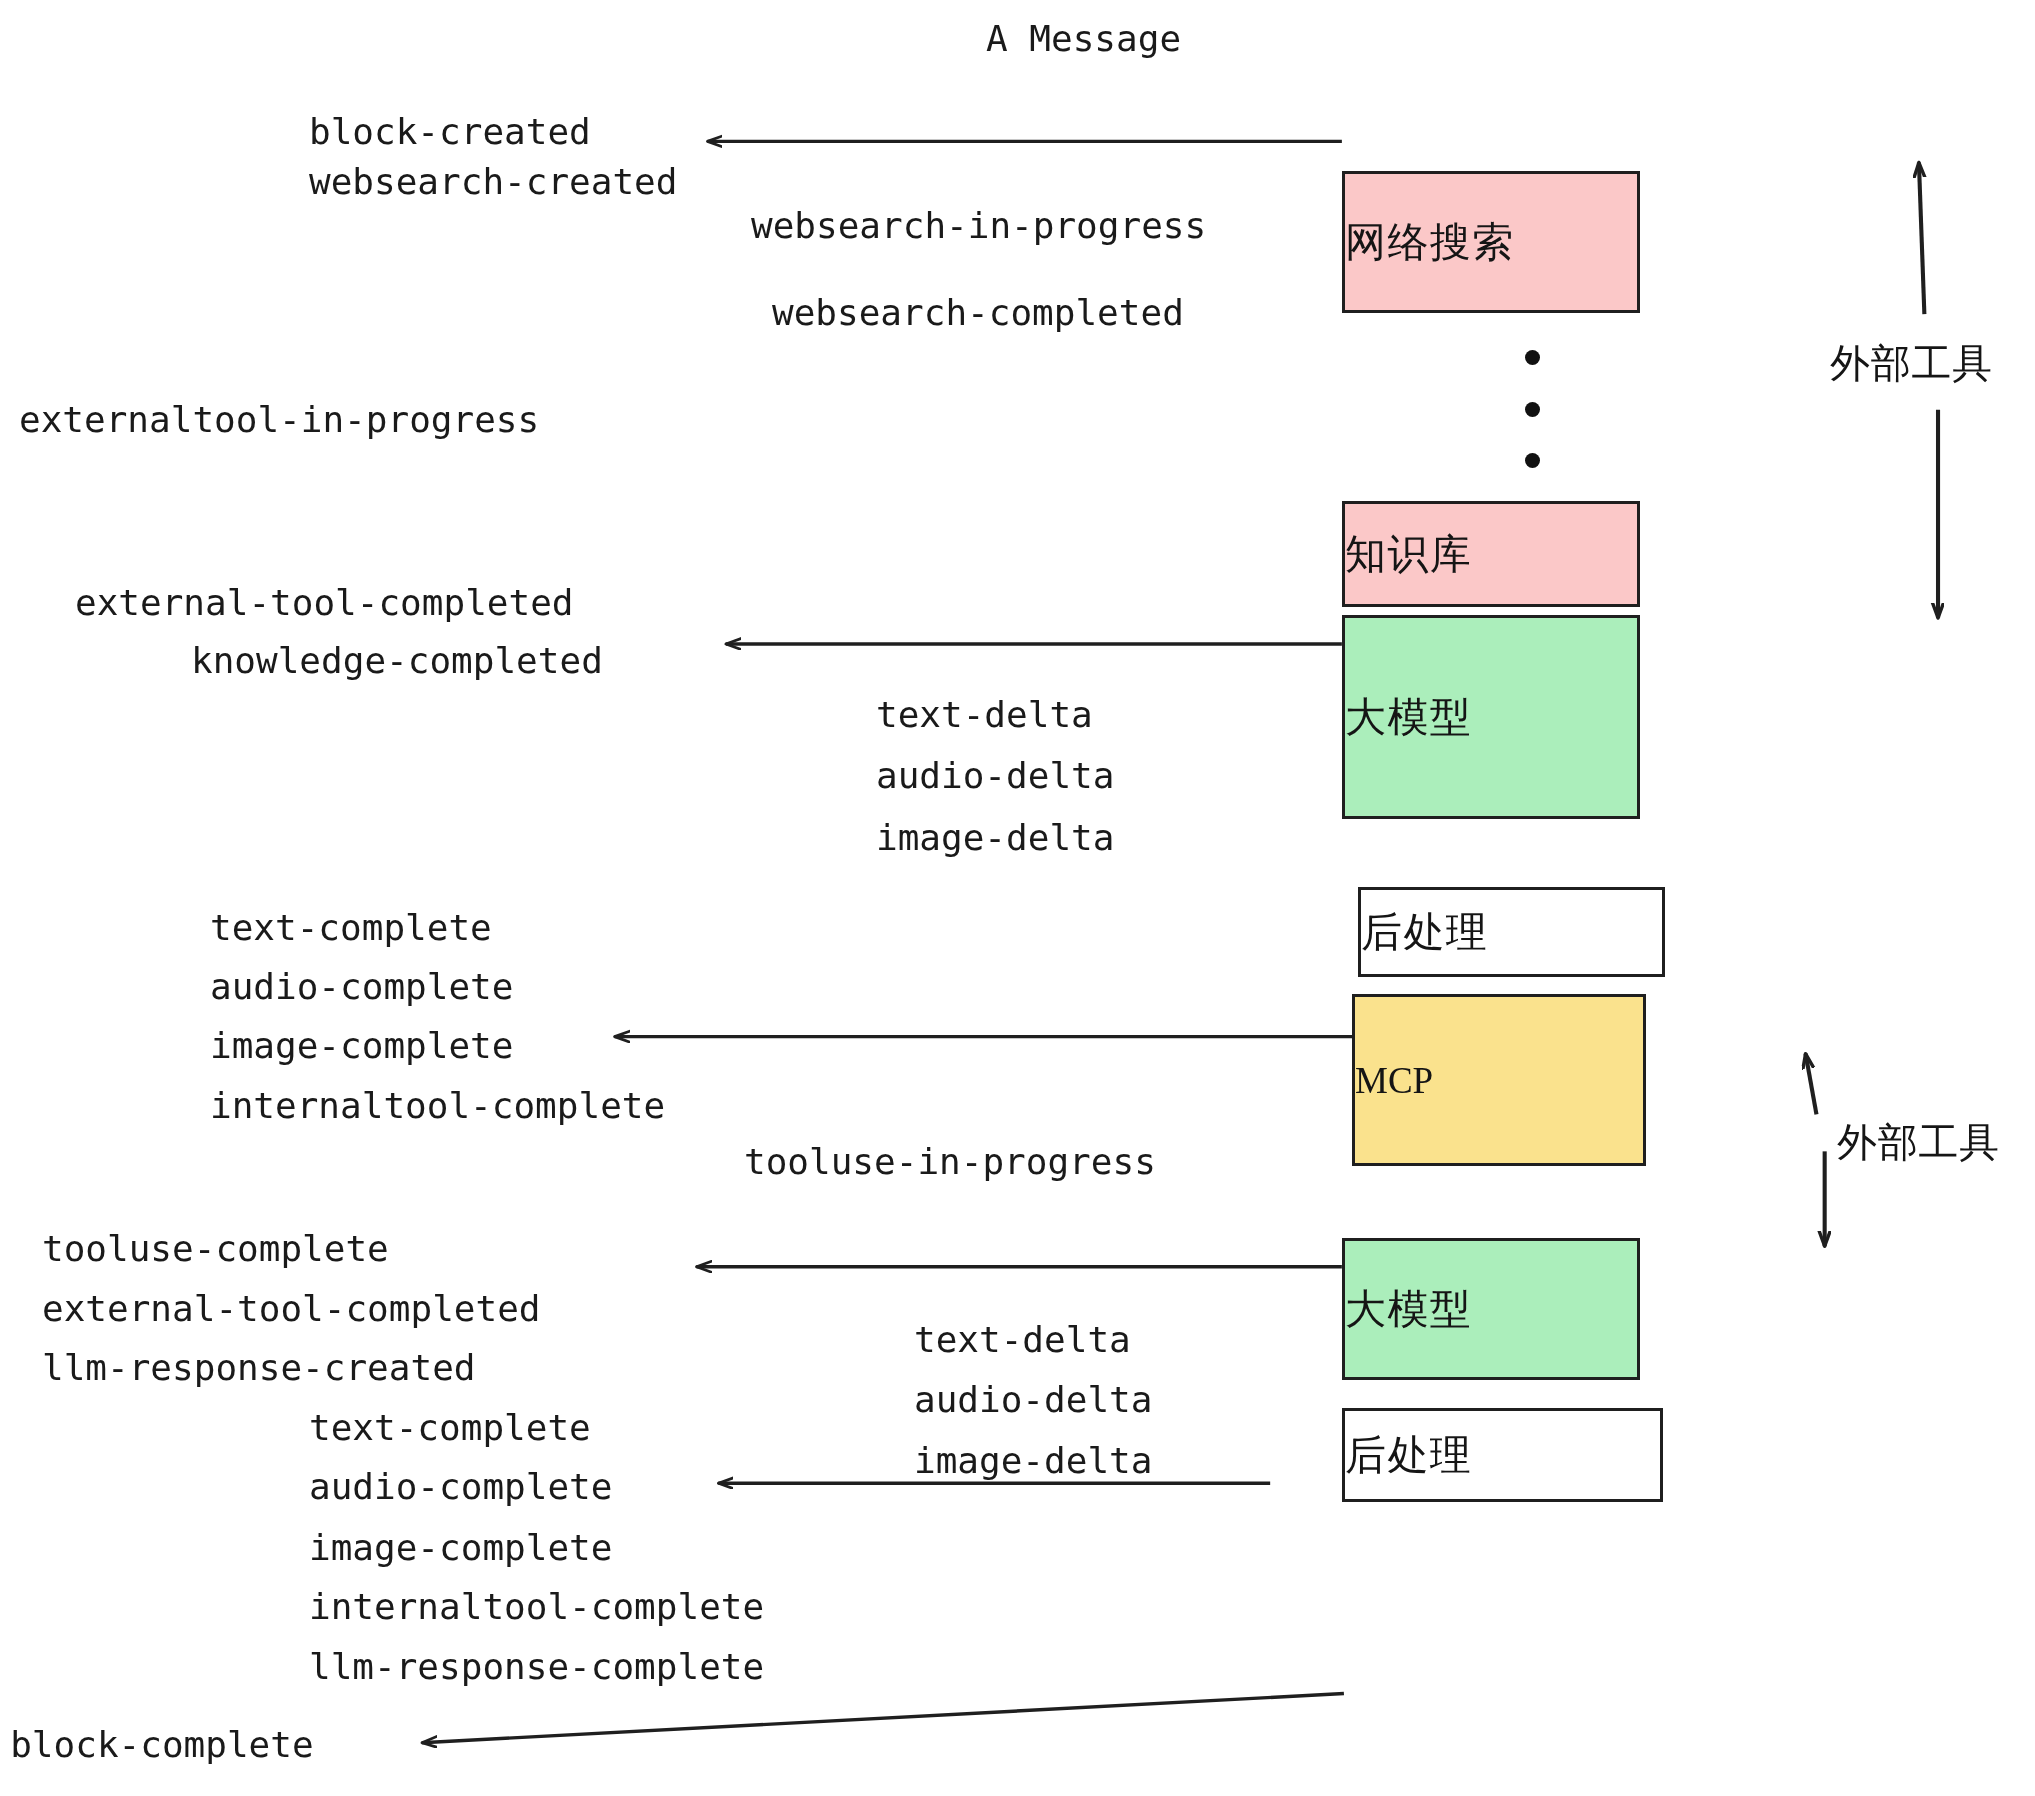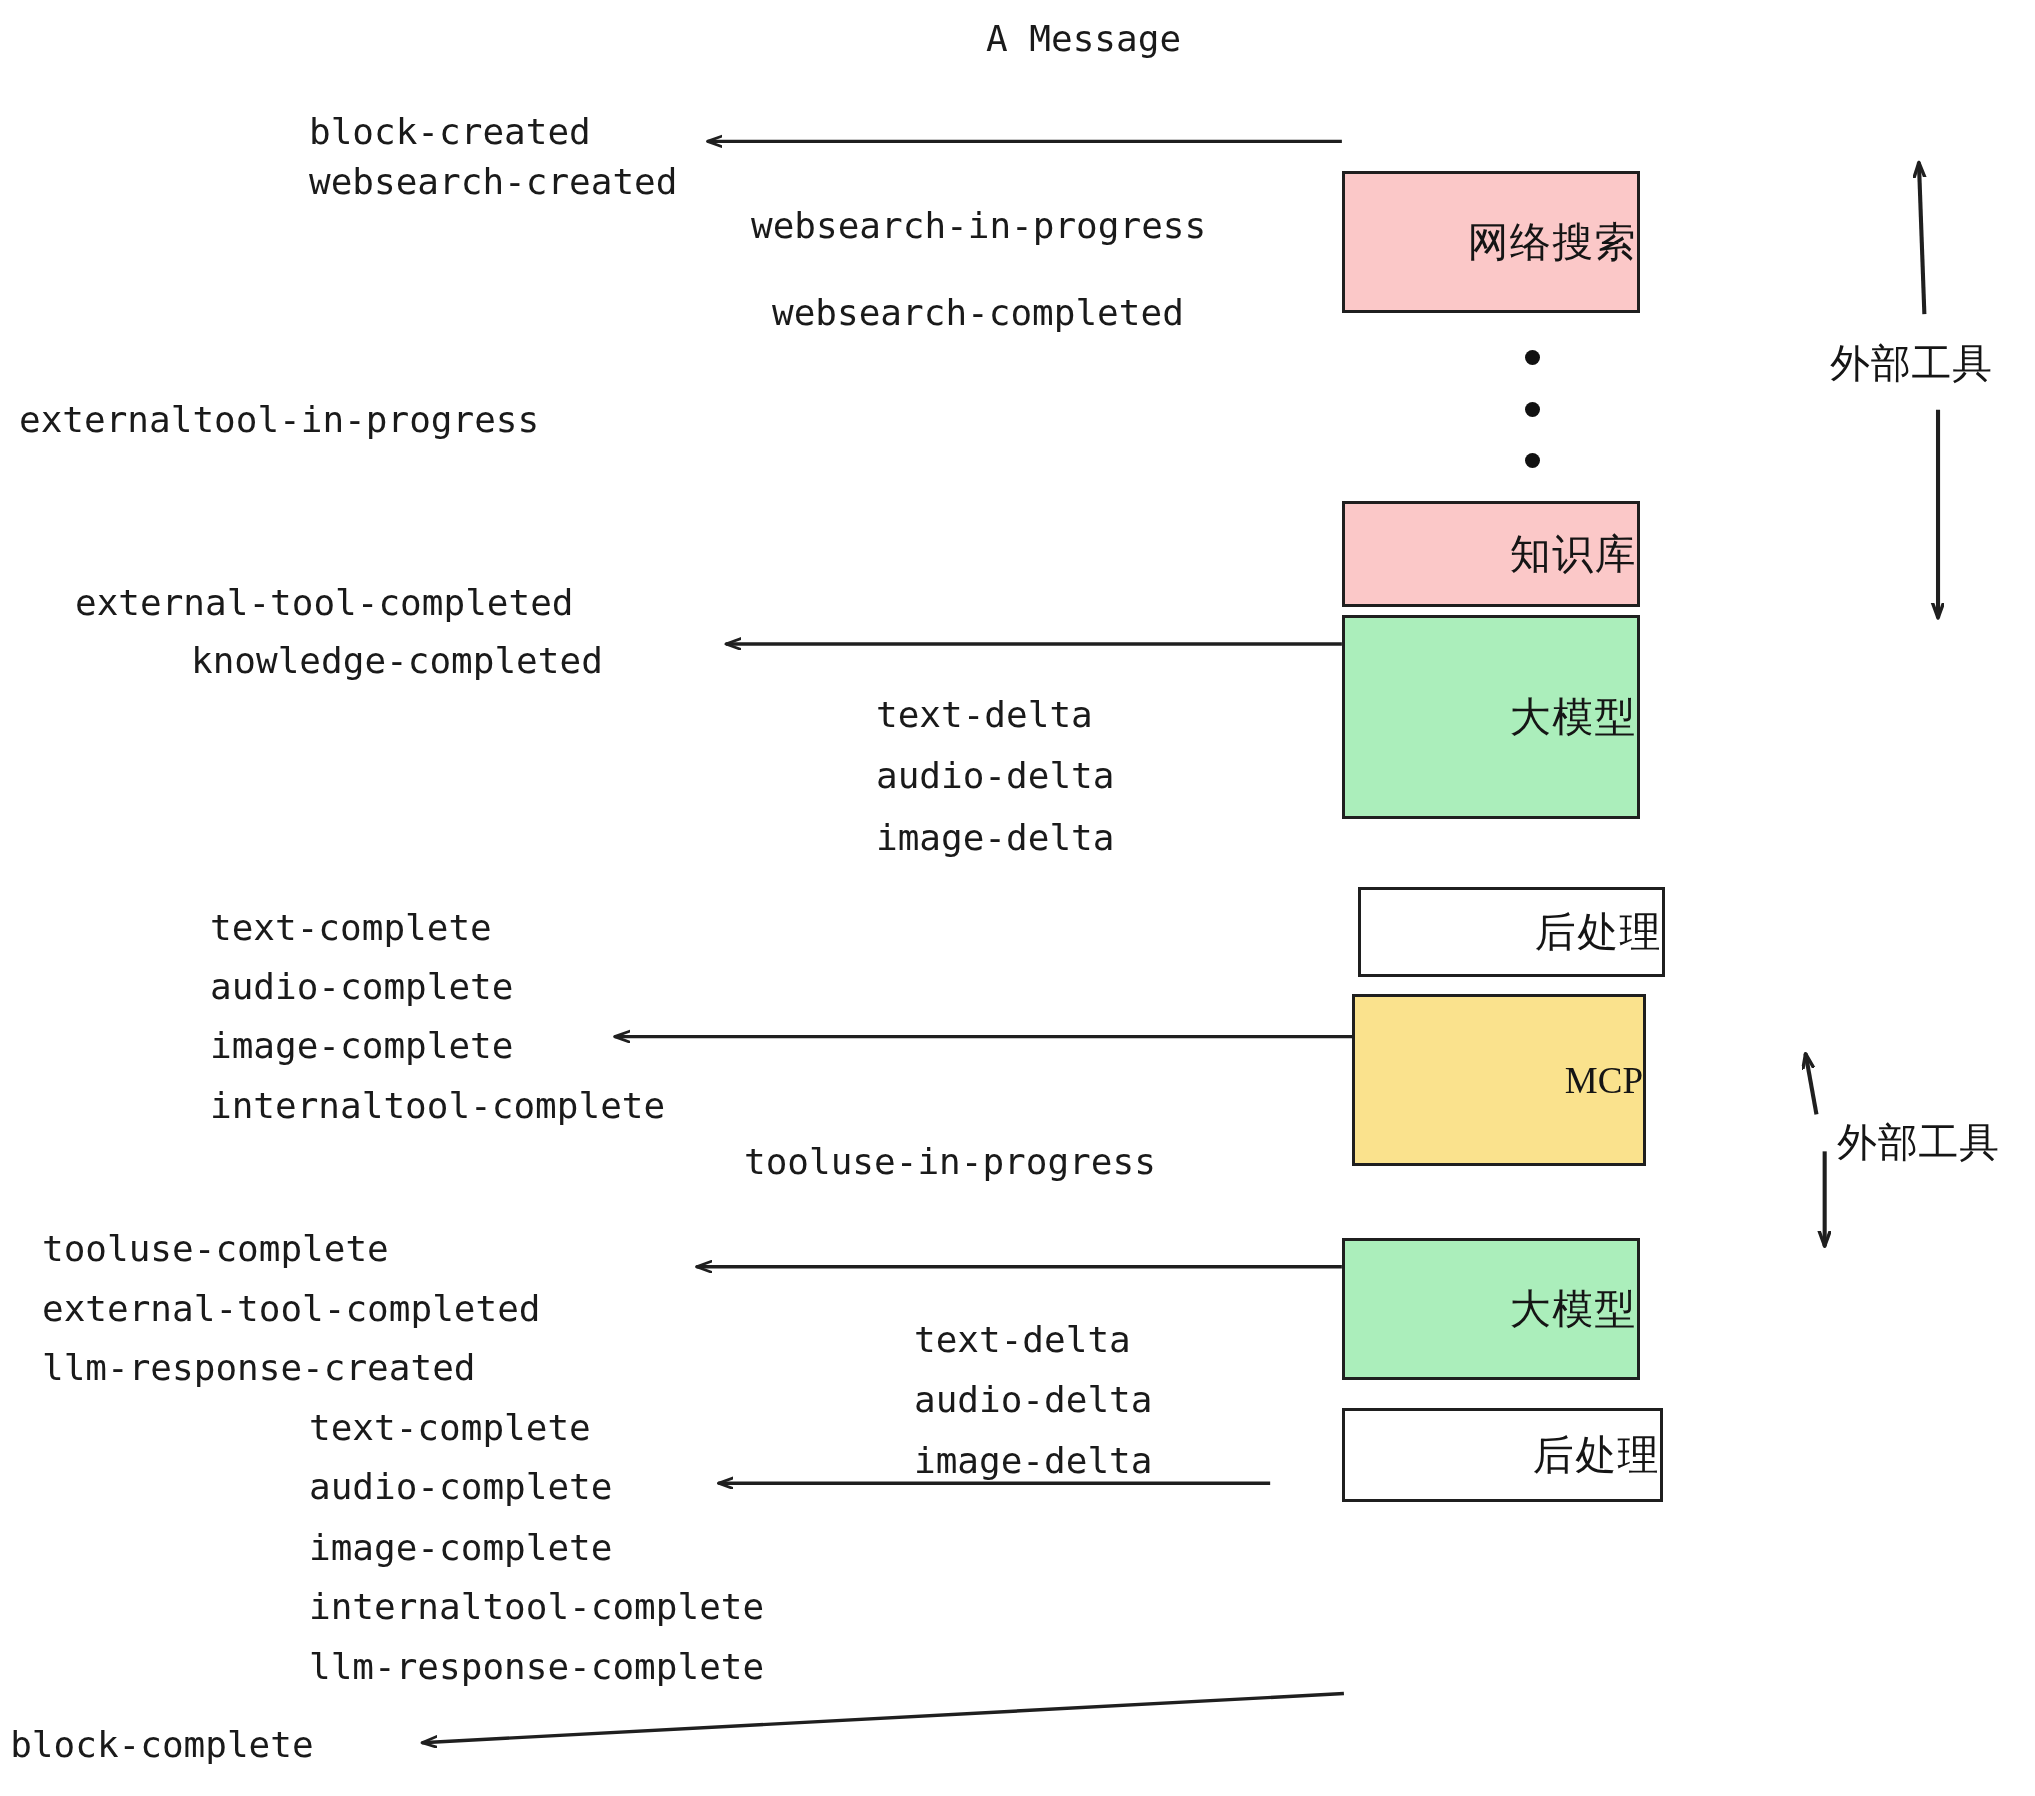--- a/index.html
+++ b/index.html
@@ -34,21 +34,21 @@
     color: #1a1a1a;
     white-space: pre;
     letter-spacing: 0px;
   }
   .node {
     position: absolute;
     border: 3.4px solid #1f1f1f;
     box-sizing: border-box;
     display: flex;
     align-items: center;
-    justify-content: flex-end;
+    justify-content: flex-start;
   }
   .node .node-label {
     font-family: "DejaVu Sans", "Liberation Sans", sans-serif;
     font-size: 41px;
     color: #151515;
     letter-spacing: 1.4px;
   }
   .node.mcp .node-label {
     font-family: Liberation Serif, serif;
     font-size: 37px;

